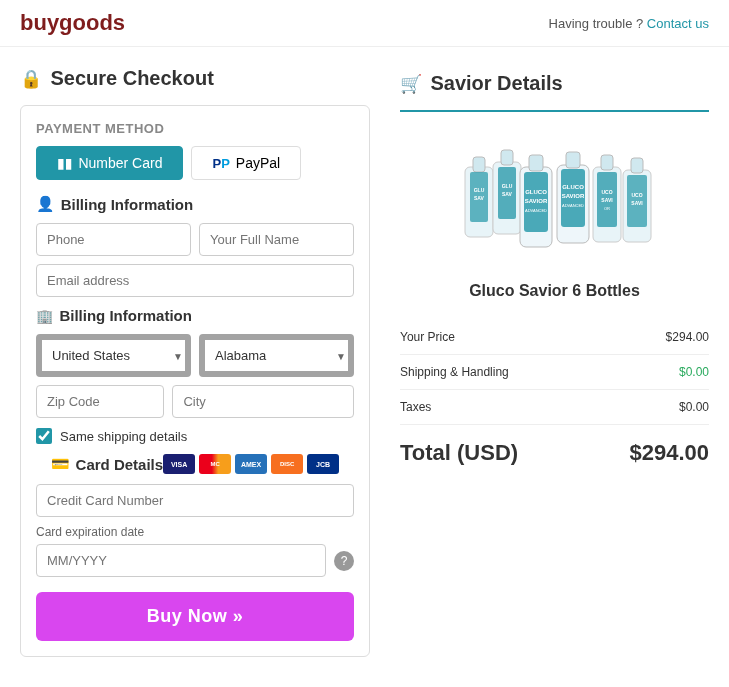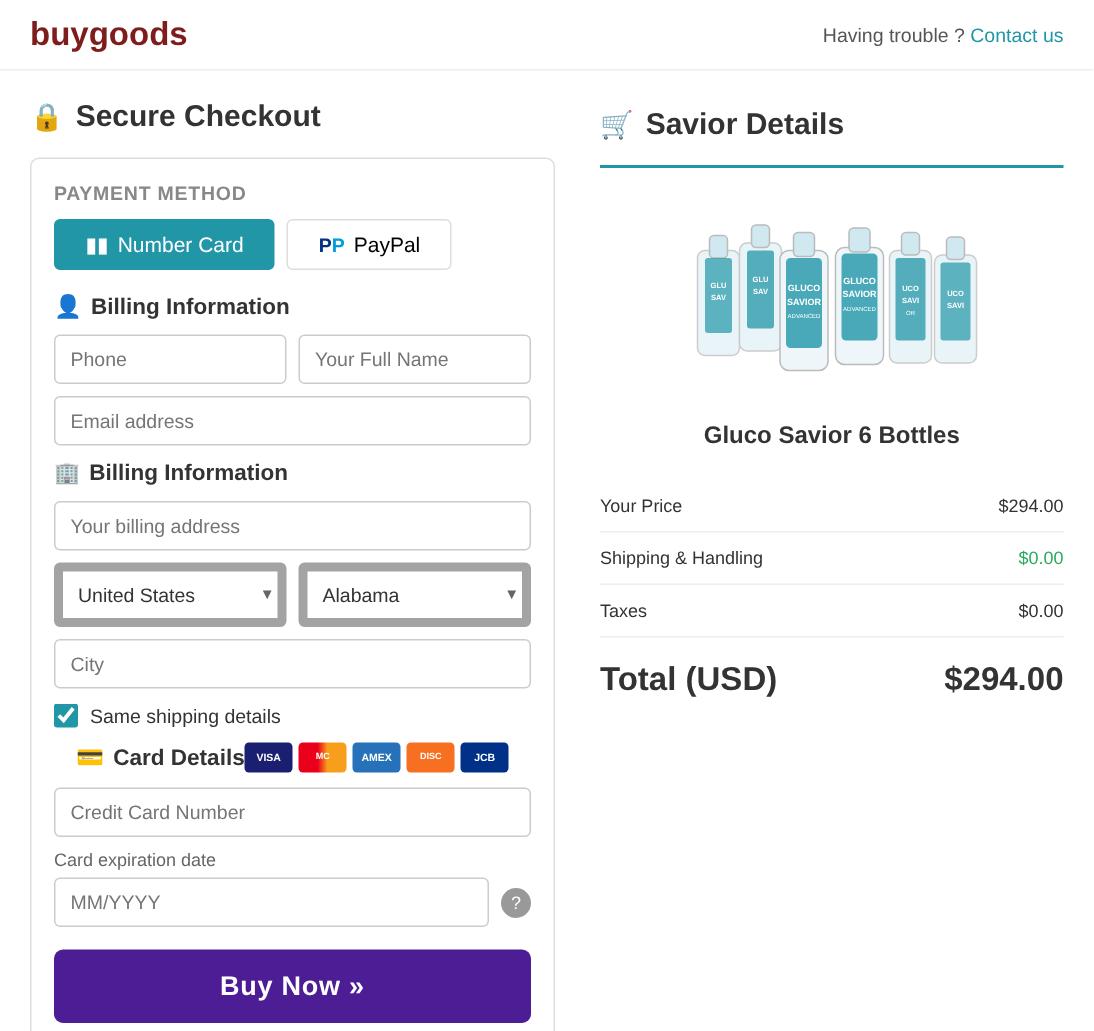--- a/index.html
+++ b/index.html
@@ -198,21 +198,21 @@
       align-items: center;
       justify-content: center;
       font-size: 12px;
       cursor: pointer;
       flex-shrink: 0;
     }
 
     .buy-btn {
       width: 100%;
       padding: 14px;
-      background: #4c1d95;
+      background: #d946ef;
       color: #fff;
       font-size: 18px;
       font-weight: bold;
       border: none;
       border-radius: 6px;
       cursor: pointer;
       margin-top: 15px;
       letter-spacing: 0.5px;
     }
 
@@ -317,23 +317,20 @@
       <div class="form-row">
         <input class="form-input" type="email" placeholder="Email address" style="">
       </div>
 
       
       <div class="subsection-title" style="margin-top:10px;">
         <span class="icon-building"></span>
         <span>Billing Information</span>
       </div>
 
-      <div class="form-row">
-        <input class="form-input" type="text" placeholder="Your billing address" style="">
-      </div>
 
       <div class="form-row">
         <div class="select-wrapper">
           <select class="form-select">
             <option>United States</option>
             <option>Canada</option>
             <option>United Kingdom</option>
           </select>
           <span class="select-arrow">▼</span>
         </div>
@@ -341,20 +338,21 @@
           <select class="form-select">
             <option>Alabama</option>
             <option>Alaska</option>
             <option>Arizona</option>
           </select>
           <span class="select-arrow">▼</span>
         </div>
       </div>
 
       <div class="form-row">
+        <input class="form-input" type="text" style="flex: 1 1 0%;" placeholder="Zip Code">
         <input class="form-input" type="text" style="flex: 1.5 1 0%;" placeholder="City">
       </div>
 
       <div class="checkbox-row">
         <input type="checkbox" id="same-shipping" checked="" style="">
         <label for="same-shipping">Same shipping details</label>
       </div>
 
       
       <div class="card-details-header">

